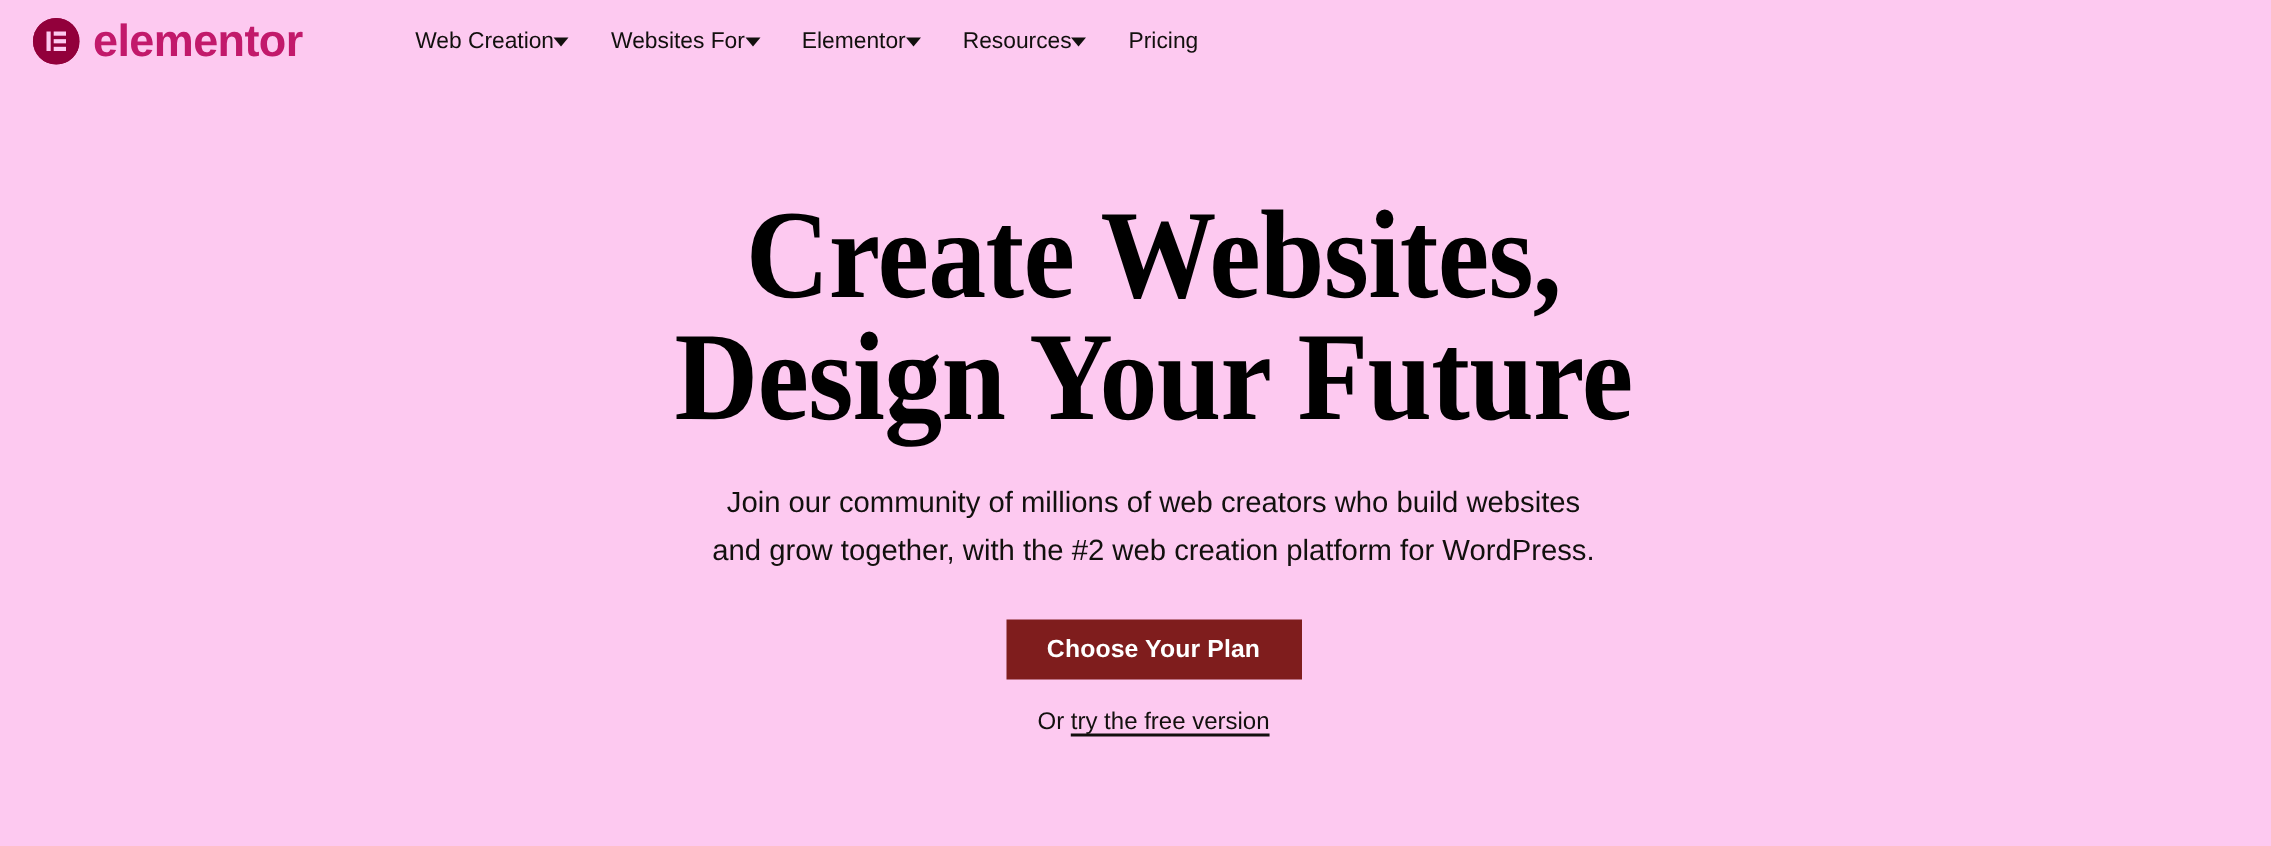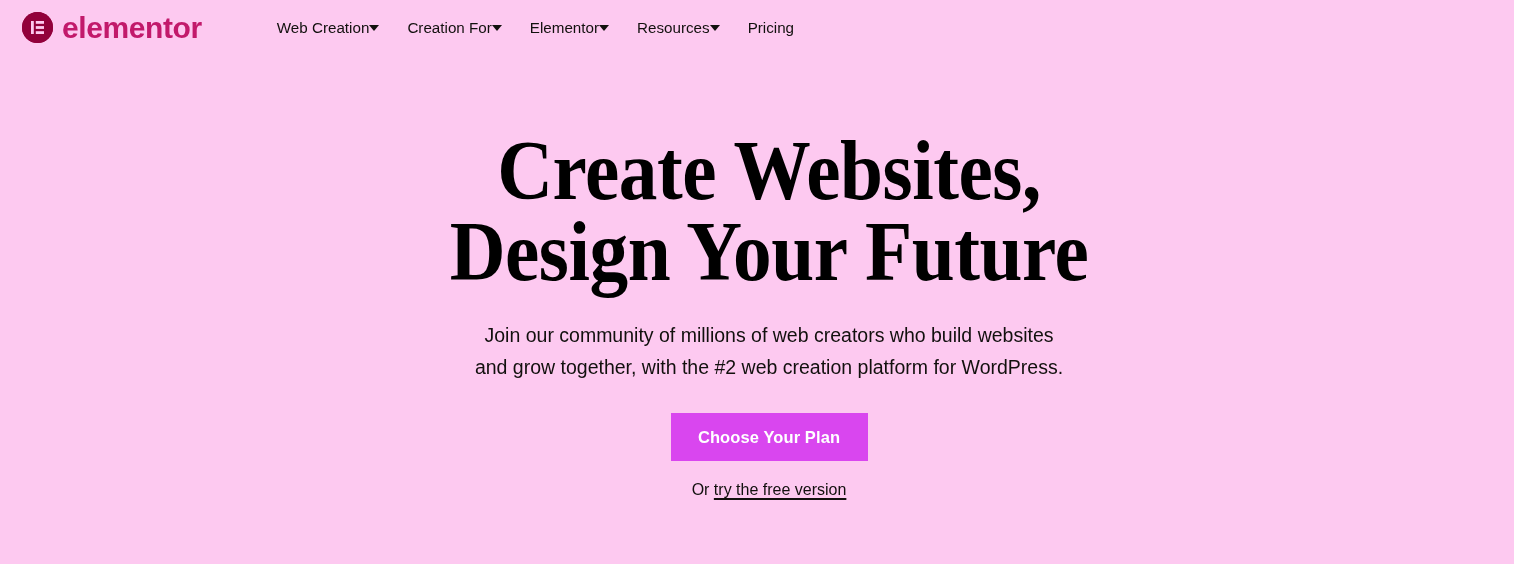--- a/index.html
+++ b/index.html
@@ -126,22 +126,22 @@
 
   .cta-wrap {
     margin-top: 30px;
     display: flex;
     flex-direction: column;
     align-items: center;
   }
 
   .cta-button {
     width: 197px;
-    height: 48px;
-    background: #d946ef;
+    height: 40px;
+    background: #7f1d1d;
     color: #ffffff;
     border: none;
     border-radius: 0;
     font-family: "Liberation Sans", sans-serif;
     font-size: 16.5px;
     font-weight: bold;
     letter-spacing: 0.1px;
     cursor: pointer;
     display: flex;
     align-items: center;
@@ -186,21 +186,21 @@
     </a>
 
     <nav class="main-nav">
 
       <div class="nav-item">
         <span>Web Creation</span>
         <span class="caret"></span>
       </div>
 
       <div class="nav-item">
-        <span>Creation For</span>
+        <span>Websites For</span>
         <span class="caret"></span>
       </div>
 
       <div class="nav-item">
         <span>Elementor</span>
         <span class="caret"></span>
       </div>
 
       <div class="nav-item">
         <span>Resources</span>

